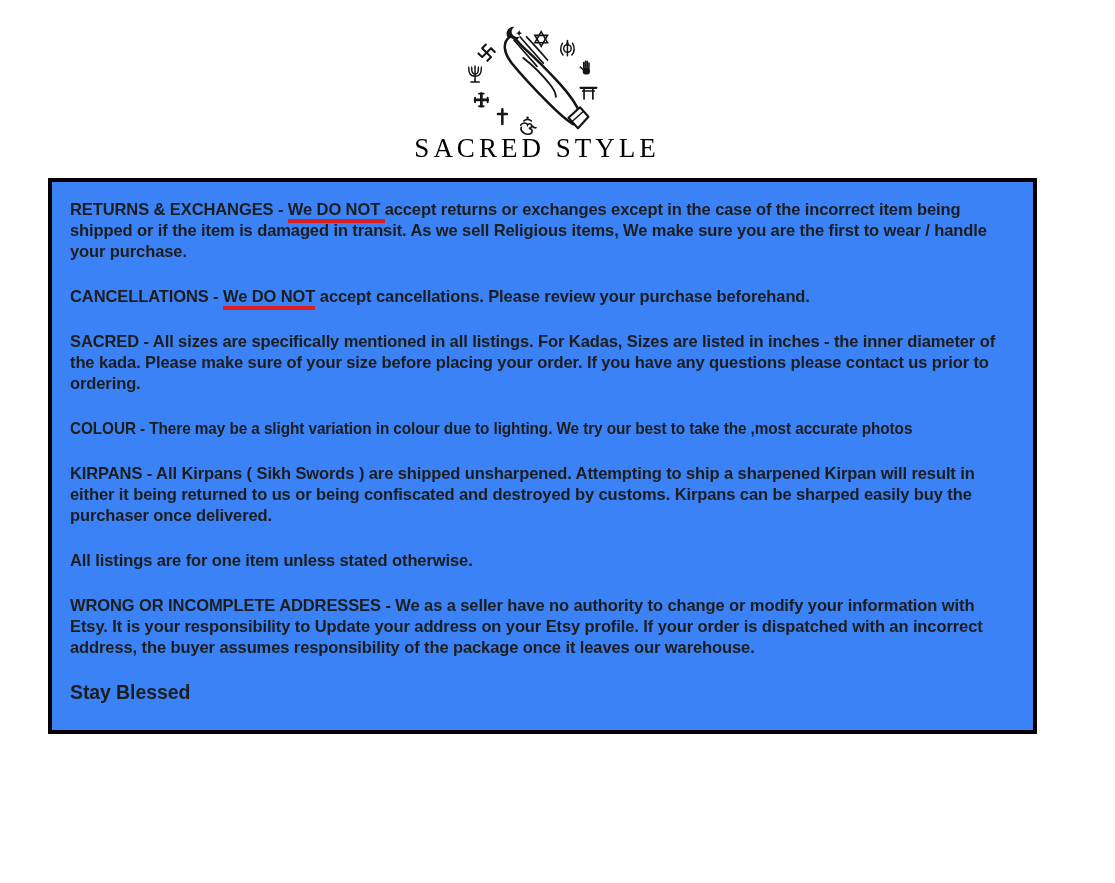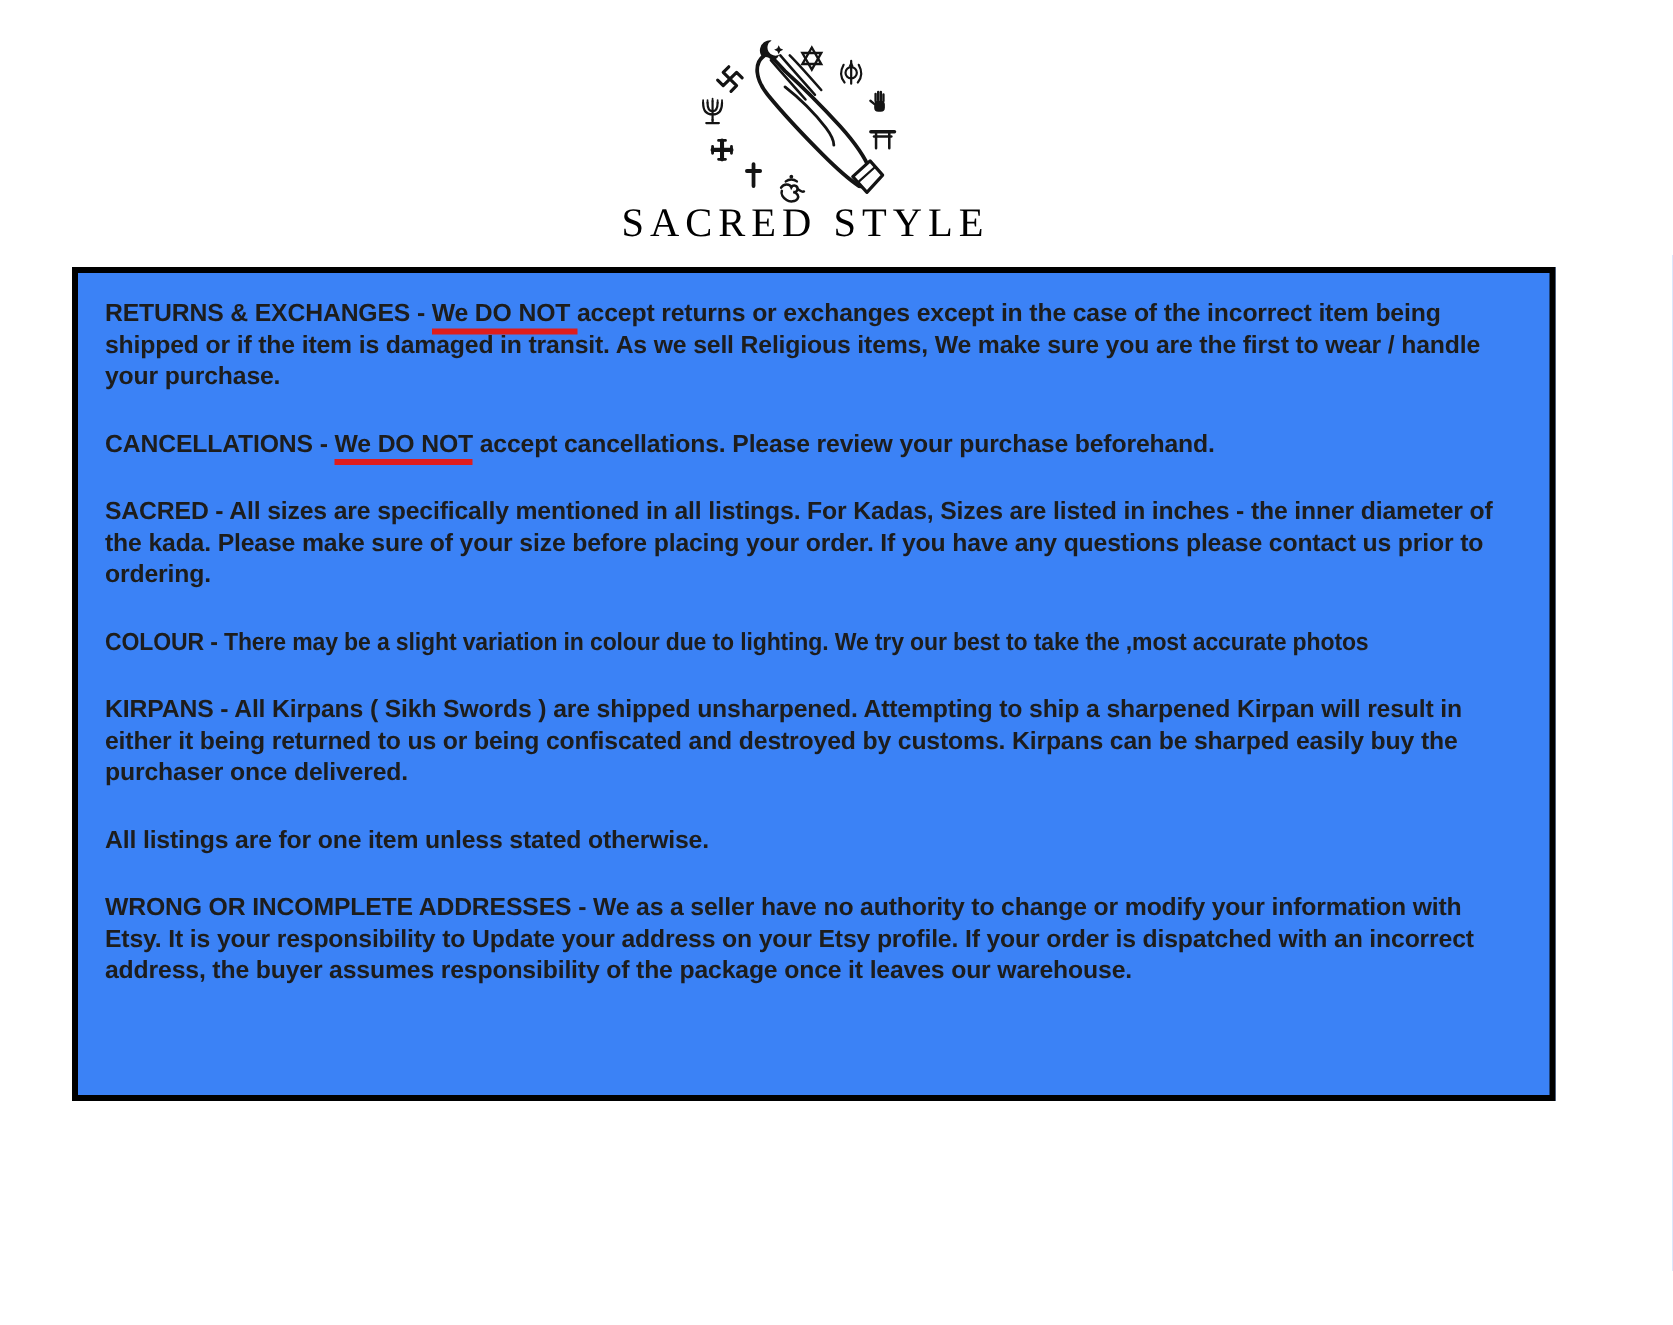--- a/index.html
+++ b/index.html
@@ -98,15 +98,16 @@
     <p><span>SACRED</span><span> - </span><span>All sizes are specifically mentioned in all listings.  For Kadas, Sizes are listed in inches - the inner diameter of the kada.  Please make sure of your size before placing your order.  If you have any questions please contact us prior to ordering.</span></p>
 
     <p class="squeeze"><span>COLOUR</span><span> - </span><span>There may be a slight variation in colour due to lighting. We try our best to take the ,most accurate photos</span></p>
 
     <p><span>KIRPANS</span><span> - </span><span>All Kirpans ( Sikh Swords ) are shipped unsharpened.  Attempting to ship a sharpened Kirpan will result in either it being returned to us or being confiscated and destroyed by customs.  Kirpans can be sharped easily buy the purchaser once delivered.</span></p>
 
     <p>All listings are for one item unless stated otherwise.</p>
 
     <p><span>WRONG OR INCOMPLETE ADDRESSES</span><span> - </span><span>We as a seller have no authority to change or modify your information with Etsy.  It is your responsibility to Update your address on your Etsy profile.  If your order is dispatched with an incorrect address, the buyer assumes responsibility of the package once it leaves our warehouse.</span></p>
 
+    <p class="closing">Stay Blessed</p>
 
   </div>
 </div>
 
 </body></html>

